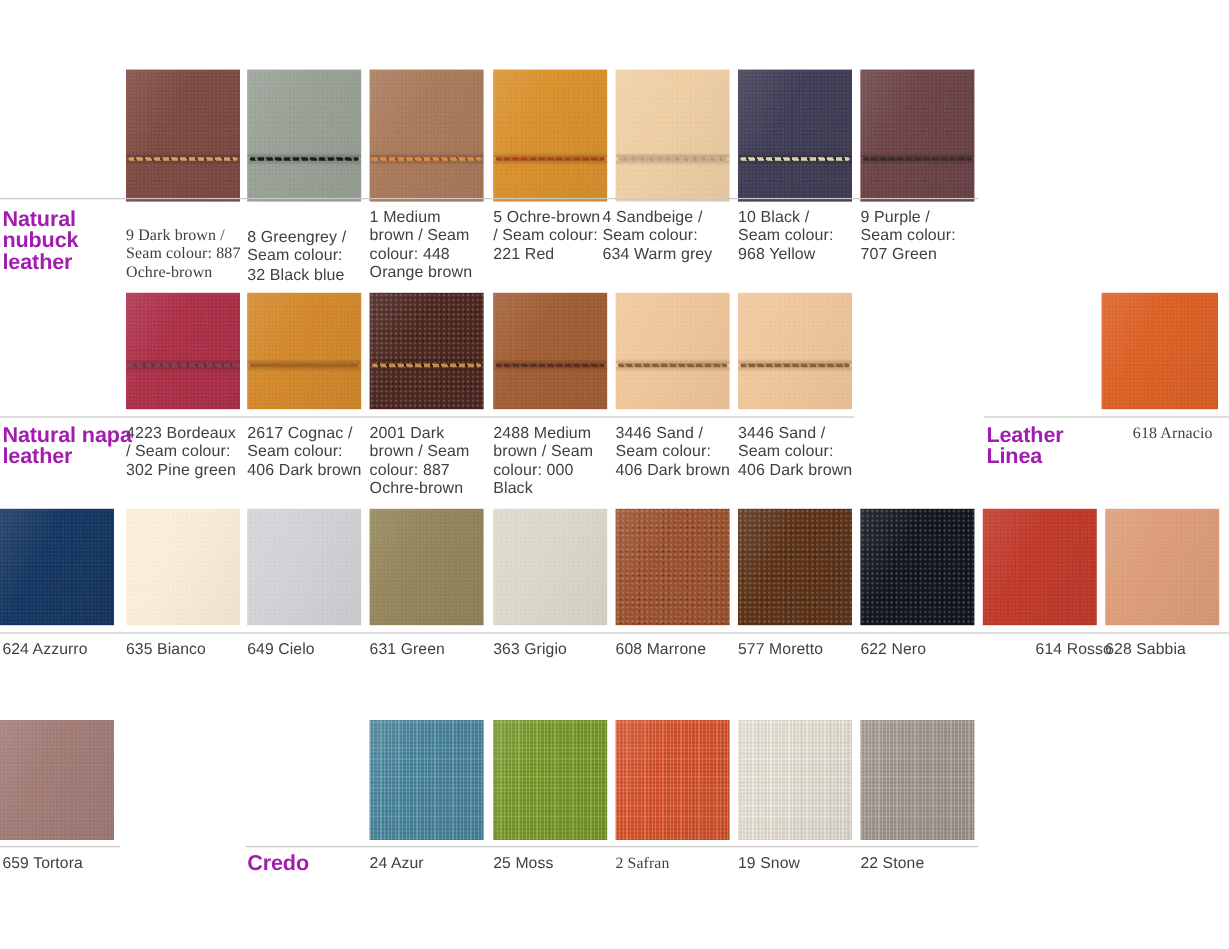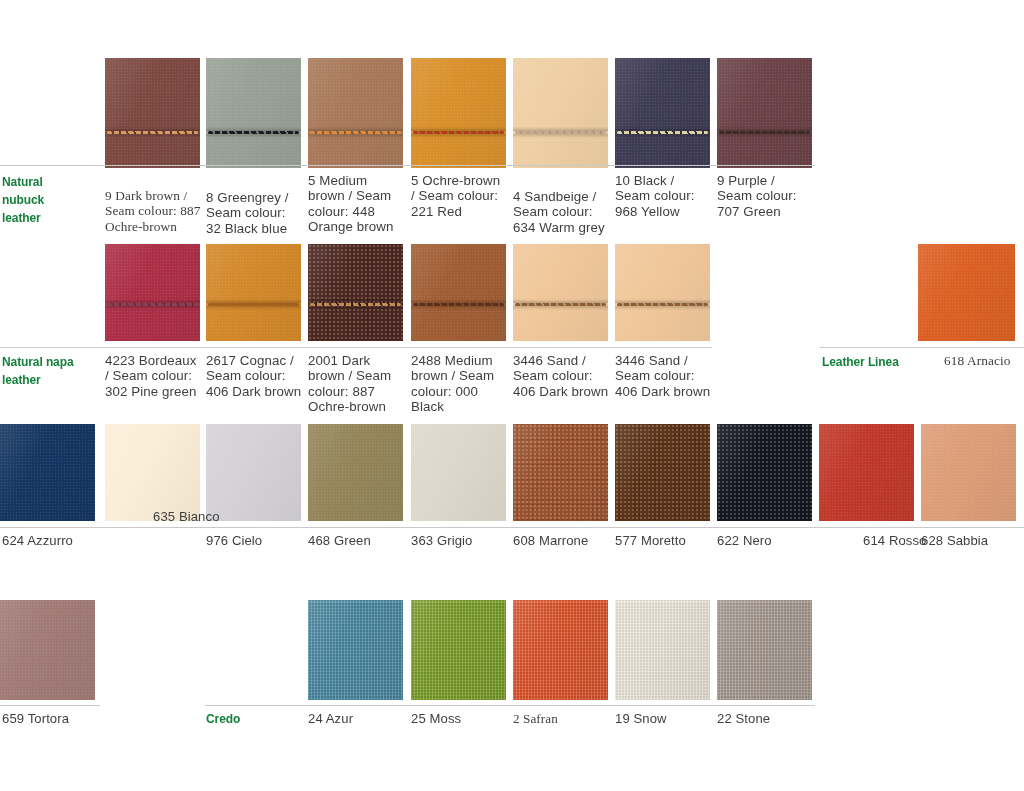--- a/index.html
+++ b/index.html
@@ -90,24 +90,24 @@
   
   .caption {
     position: absolute;
     font-size: 13.3px;
     line-height: 15.4px;
     color: #3f3f3f;
     letter-spacing: .1px;
   }
   .group-label {
     position: absolute;
-    font-size: 12px;
+    font-size: 18px;
     line-height: 18.2px;
     font-weight: bold;
-    color: #15803d;
+    color: #a21caf;
     letter-spacing: -.1px;
   }
   .caption.small {
     font-size: 13.1px;
     line-height: 15px;
   }
 </style>
 </head>
 <body>
 
@@ -174,23 +174,23 @@
       <div class="thread" style="background: repeating-linear-gradient(74deg, rgb(59, 43, 37) 0px, rgb(59, 43, 37) 5px, rgba(0, 0, 0, 0.25) 5px, rgba(0, 0, 0, 0.25) 7px);"></div>
   </div>
 </div>
 
 <div class="rule" style="left:0px; top:165px; width:815px;"></div>
 
 <div class="group-label" style="left:2px; top:173px; width:100px;"><span>Natural<br>nubuck<br>leather</span></div>
 
 <div class="caption" style="left:105px; top:188px; width:96px;font-family:Liberation Serif, serif;">9 Dark brown / Seam colour: 887 Ochre-brown</div>
 <div class="caption" style="left:206px; top:190px; width:96px;">8 Greengrey / Seam colour: 32 Black blue</div>
-<div class="caption" style="left:308px; top:173px; width:96px;">5 Medium brown / Seam colour: 448 Orange brown</div>
+<div class="caption" style="left:308px; top:173px; width:96px;">1 Medium brown / Seam colour: 448 Orange brown</div>
 <div class="caption" style="left:411px; top:173px; width:96px;">5 Ochre-brown / Seam colour: 221 Red</div>
-<div class="caption" style="left:513px; top:173px; width:96px;margin-top:16px;">4 Sandbeige / Seam colour: 634 Warm grey</div>
+<div class="caption" style="left:502px; top:173px; width:96px;">4 Sandbeige / Seam colour: 634 Warm grey</div>
 <div class="caption" style="left:615px; top:173px; width:96px;">10 Black / Seam colour: 968 Yellow</div>
 <div class="caption" style="left:717px; top:173px; width:96px;">9 Purple / Seam colour: 707 Green</div>
 
 <div class="swatch" style="left: 105px; top: 244px; width: 95px; height: 97px; background-color: rgb(172, 47, 71);" title="4223 Bordeaux / Seam colour: 302 Pine green">
   <div class="grain"></div>
   <div class="sheen"></div>
   <div class="seam" style="top:58px;">
     <div class="shadow-above"></div>
       <div class="shadow-below"></div>
       <div class="thread" style="background: repeating-linear-gradient(74deg, rgb(127, 67, 88) 0px, rgb(127, 67, 88) 5px, rgba(0, 0, 0, 0.25) 5px, rgba(0, 0, 0, 0.25) 7px);"></div>
@@ -299,23 +299,23 @@
   <div class="sheen"></div>
 </div>
 <div class="swatch" style="left: 921px; top: 424px; width: 95px; height: 97px; background-color: rgb(221, 157, 120);" title="628 Sabbia">
   <div class="grain"></div>
   <div class="sheen"></div>
 </div>
 
 <div class="rule" style="left:0px; top:527px; width:1024px;"></div>
 
 <div class="caption small" style="left:2px; top:533px; width:100px;">624 Azzurro</div>
-<div class="caption small" style="left:105px; top:509px; width:100px;margin-left:48px;">635 Bianco</div>
-<div class="caption small" style="left:206px; top:533px; width:100px;">976 Cielo</div>
-<div class="caption small" style="left:308px; top:533px; width:100px;">468 Green</div>
+<div class="caption small" style="left:105px; top:533px; width:100px;">635 Bianco</div>
+<div class="caption small" style="left:206px; top:533px; width:100px;">649 Cielo</div>
+<div class="caption small" style="left:308px; top:533px; width:100px;">631 Green</div>
 <div class="caption small" style="left:411px; top:533px; width:100px;">363 Grigio</div>
 <div class="caption small" style="left:513px; top:533px; width:100px;">608 Marrone</div>
 <div class="caption small" style="left:615px; top:533px; width:100px;">577 Moretto</div>
 <div class="caption small" style="left:717px; top:533px; width:100px;">622 Nero</div>
 <div class="caption small" style="left:819px; top:533px; width:100px;margin-left:44px;">614 Rosso</div>
 <div class="caption small" style="left:921px; top:533px; width:100px;">628 Sabbia</div>
 
 <div class="swatch" style="left: 0px; top: 600px; width: 95px; height: 100px; background-color: rgb(161, 123, 118);" title="659 Tortora">
   <div class="grain"></div>
   <div class="sheen"></div>

